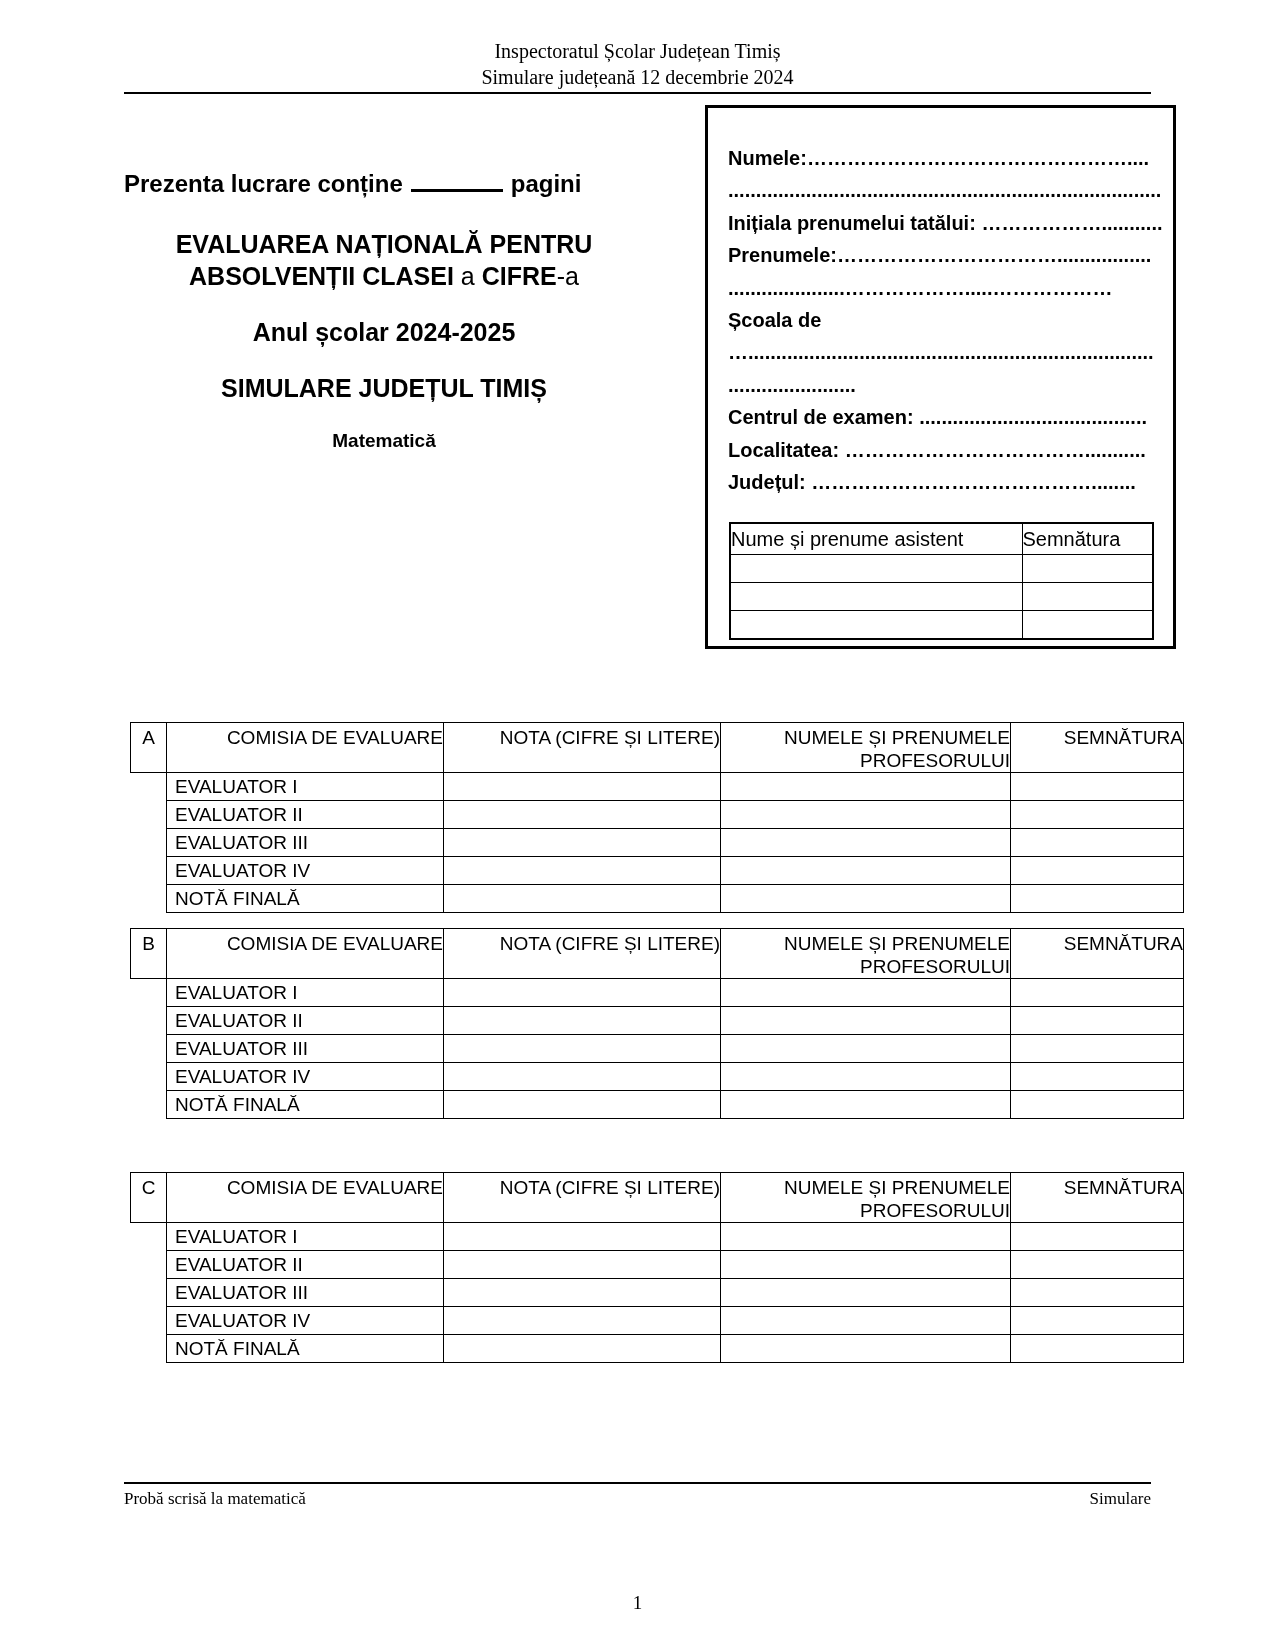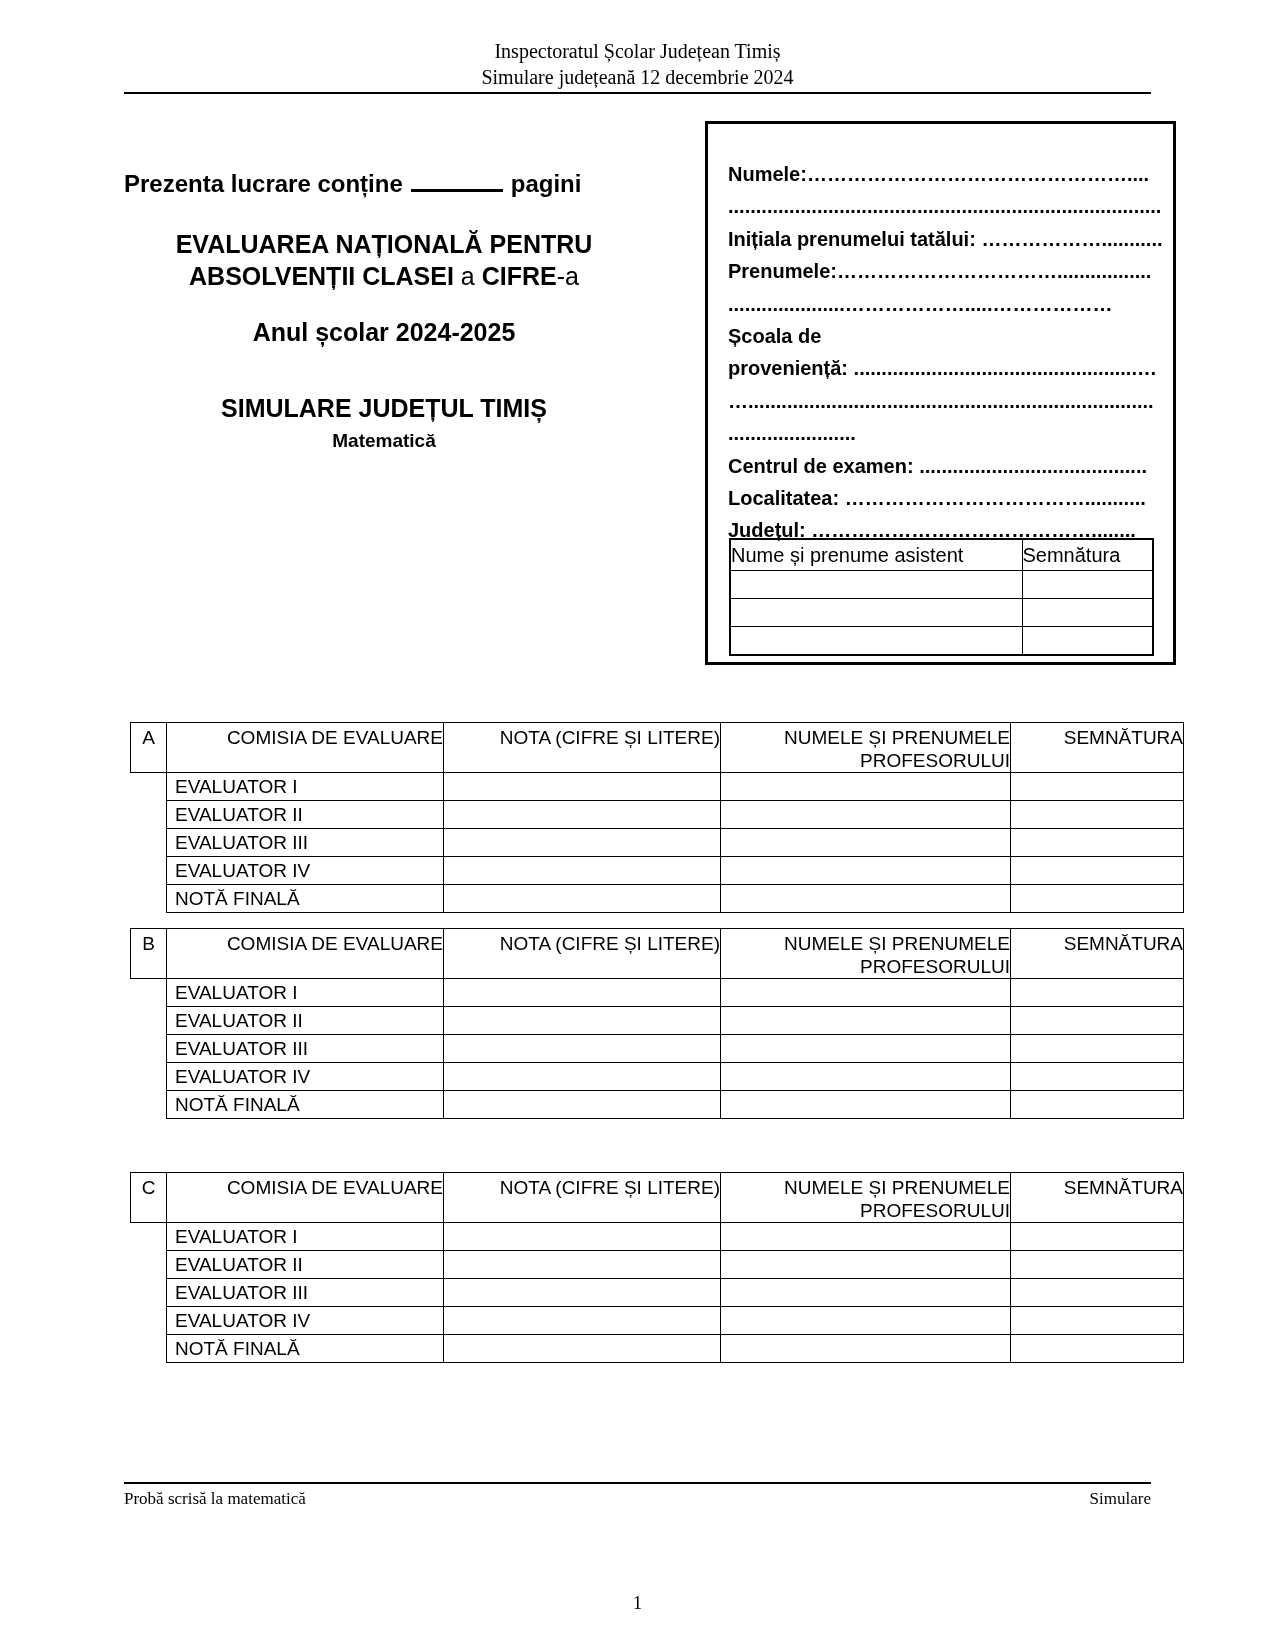--- a/index.html
+++ b/index.html
@@ -15,26 +15,26 @@
   .top-rule{top:92px;}
   .footer-rule{top:1482px;}
 
   .intro{position:absolute;top:130px;left:124px;font-size:24px;font-weight:bold;white-space:nowrap;margin-top:40px;}
   .blank-line{display:inline-block;width:92px;height:4px;border-bottom:3px solid #000;margin:0 8px 0 8px;}
 
   .titles{position:absolute;left:128px;top:0;width:512px;text-align:center;font-weight:bold;}
   .title-main{position:absolute;top:228px;left:0;width:100%;font-size:25px;line-height:32px;}
   .light{font-weight:normal;}
   .title-year{position:absolute;top:318px;left:0;width:100%;font-size:25px;}
-  .title-sim{position:absolute;top:394px;left:0;width:100%;font-size:25px;}
+  .title-sim{position:absolute;top:374px;left:0;width:100%;font-size:25px;}
   .title-subject{position:absolute;top:430px;left:0;width:100%;font-size:19px;}
 
   .info-box{
     position:absolute;left:705px;top:105px;width:471px;height:544px;
-    border:3px solid #000;box-sizing:border-box;margin-top:16px;
+    border:3px solid #000;box-sizing:border-box;
   }
   .fields{position:absolute;top:34px;left:20px;right:10px;}
   .field-line{
     height:32.4px;line-height:32.4px;font-size:20px;font-weight:bold;
     white-space:nowrap;overflow:hidden;
   }
   .assistant-table{
     position:absolute;left:21px;top:414px;border-collapse:collapse;
     border:2px solid #000;table-layout:fixed;
   }
@@ -95,21 +95,20 @@
 </div>
 
 <div class="info-box">
   <div class="fields">
     <div class="field-line"><span>Numele:</span><span>…………………………………………....</span></div>
     <div class="field-line"><span>..............................................................................</span></div>
     <div class="field-line"><span>Inițiala prenumelui tatălui: </span><span>………………............</span></div>
     <div class="field-line"><span>Prenumele:</span><span>…………………………….................</span></div>
     <div class="field-line"><span>.....................……………….....………………</span></div>
     <div class="field-line"><span>Școala de</span></div>
-    <div class="field-line"><span>proveniență: </span><span>...................................................…</span></div>
     <div class="field-line"><span>….........................................................................</span></div>
     <div class="field-line"><span>.......................</span></div>
     <div class="field-line"><span>Centrul de examen: </span><span>.........................................</span></div>
     <div class="field-line"><span>Localitatea: </span><span>………………………………...........</span></div>
     <div class="field-line"><span>Județul: </span><span>……………………………………........</span></div>
   </div>
 
   <table class="assistant-table">
     <colgroup>
         <col style="width:292px">

